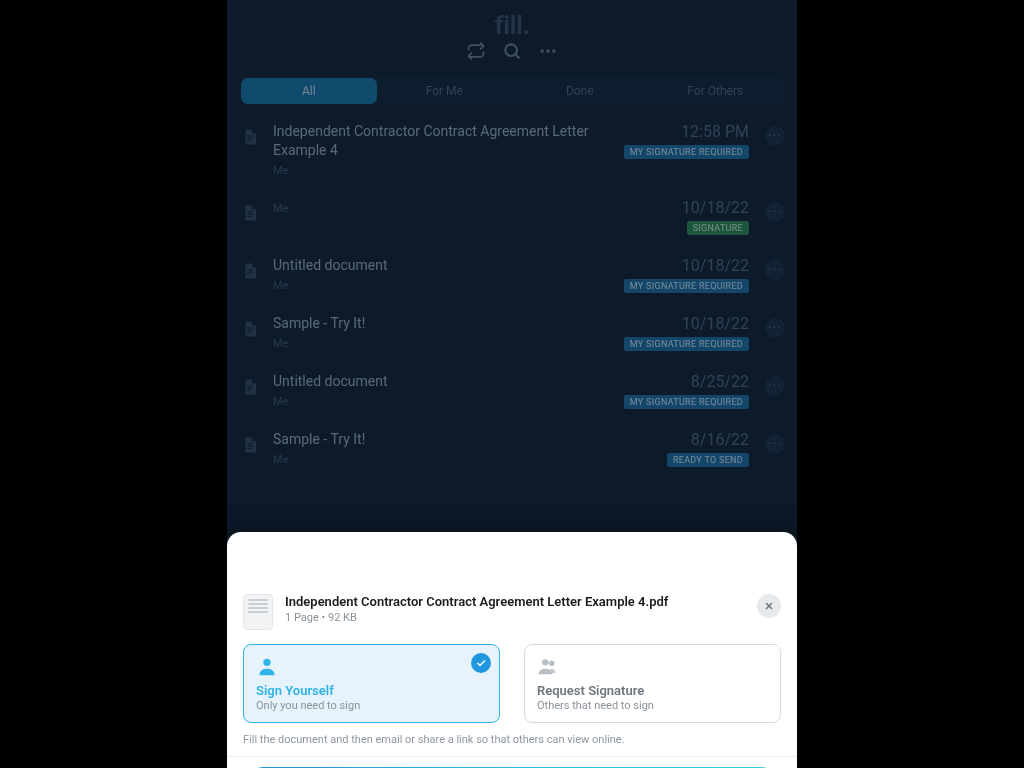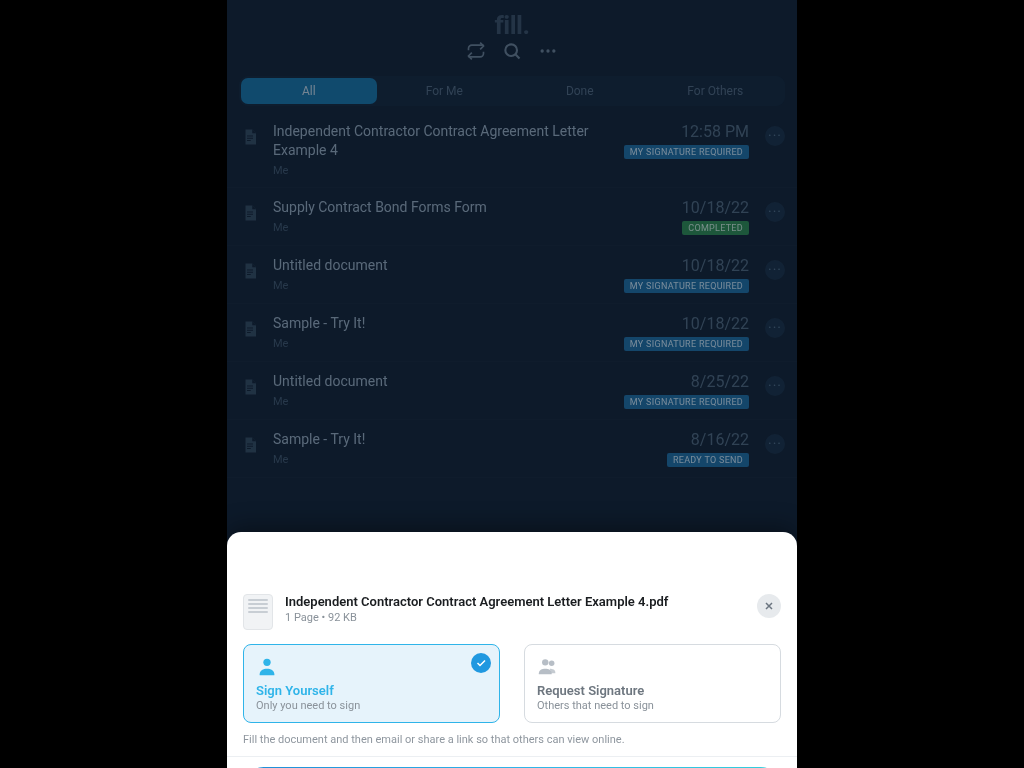--- a/index.html
+++ b/index.html
@@ -113,26 +113,25 @@
         </div>
         <div class="row">
           <div class="doc-icon"><svg viewBox="0 0 24 24" fill="currentColor">
               <path d="M6 2h9l5 5v15H6V2z" opacity="0.9"></path>
               <path d="M15 2v5h5" fill="#0d1a2a"></path>
               <rect x="8" y="10" width="8" height="1.3" fill="#0d1a2a"></rect>
               <rect x="8" y="13" width="8" height="1.3" fill="#0d1a2a"></rect>
               <rect x="8" y="16" width="5" height="1.3" fill="#0d1a2a"></rect>
             </svg></div>
           <div class="row-main">
-            <div class="row-title">Supply Contract Bond Forms Form</div>
             <div class="row-sub">Me</div>
           </div>
           <div class="row-right">
             <div class="row-date">10/18/22</div>
-            <div class="badge done">COMPLETED</div>
+            <div class="badge done">SIGNATURE</div>
           </div>
           <div class="row-more">···</div>
         </div>
         <div class="row">
           <div class="doc-icon"><svg viewBox="0 0 24 24" fill="currentColor">
               <path d="M6 2h9l5 5v15H6V2z" opacity="0.9"></path>
               <path d="M15 2v5h5" fill="#0d1a2a"></path>
               <rect x="8" y="10" width="8" height="1.3" fill="#0d1a2a"></rect>
               <rect x="8" y="13" width="8" height="1.3" fill="#0d1a2a"></rect>
               <rect x="8" y="16" width="5" height="1.3" fill="#0d1a2a"></rect>

